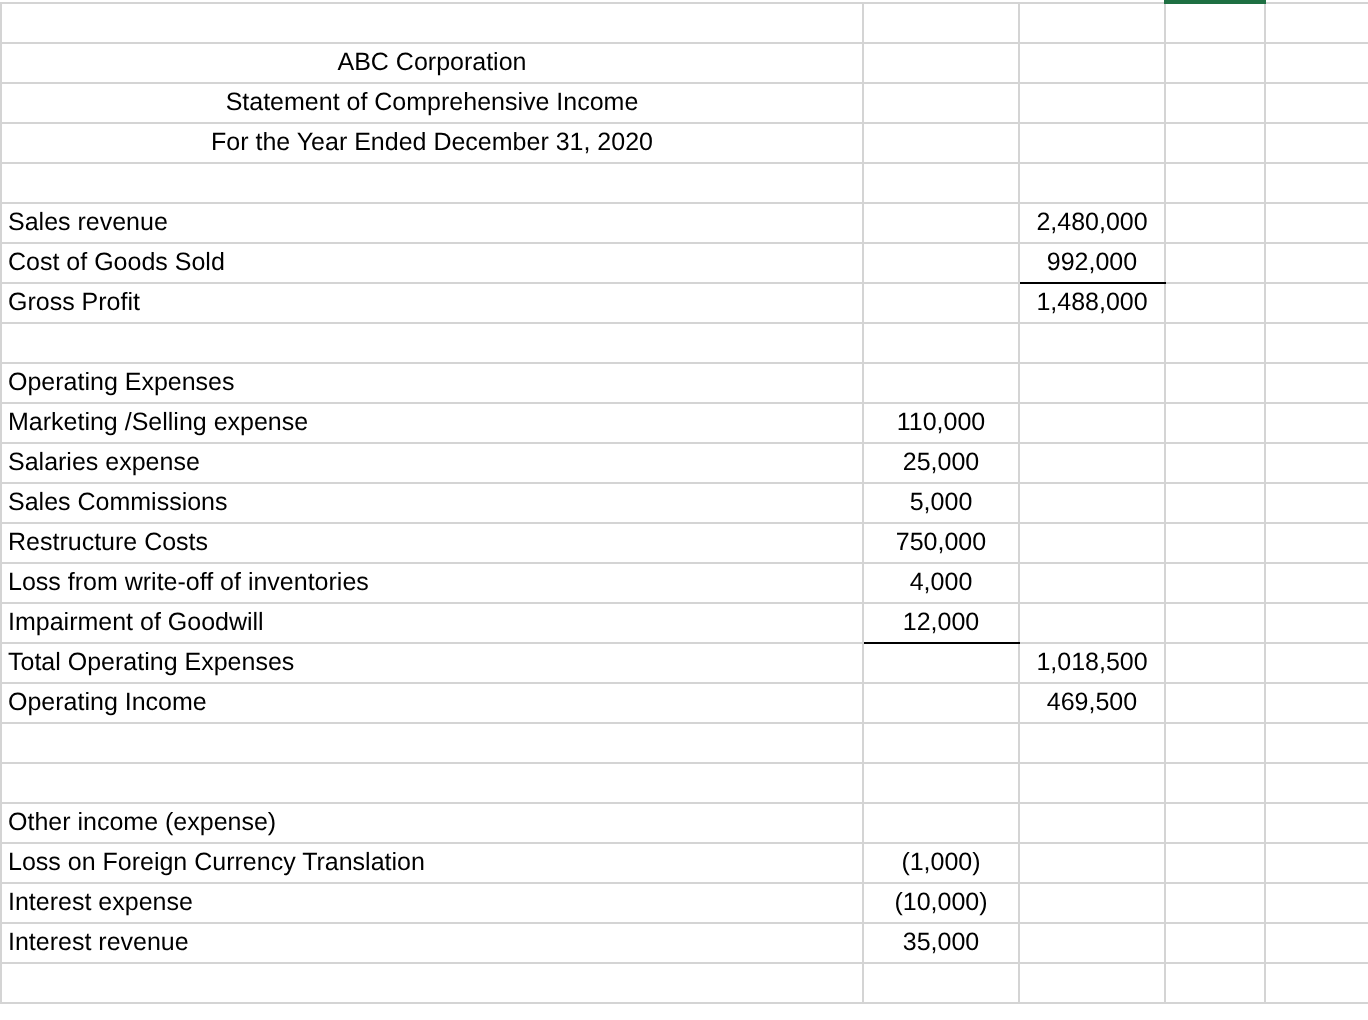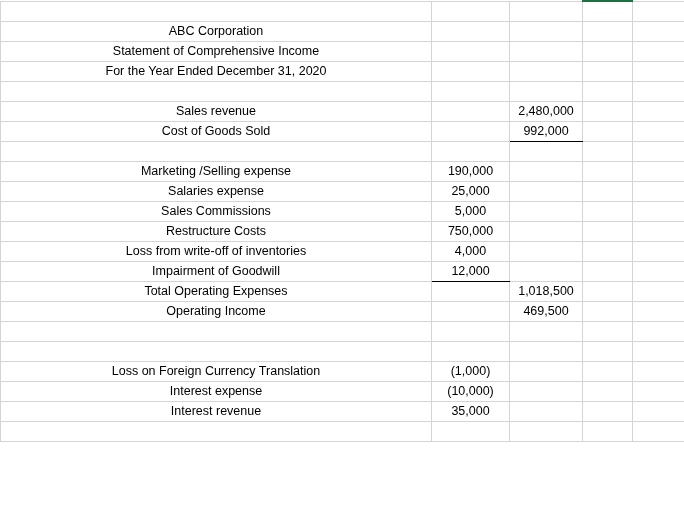--- a/index.html
+++ b/index.html
@@ -34,21 +34,21 @@
   }
   
   col.c-a { width: 431px; }
   col.c-b { width: 78px; }
   col.c-c { width: 73px; }
   col.c-d { width: 50px; }
   col.c-e { width: 52px; }
 
   .num { text-align: center; padding-right: 5px; }
   .ctr { text-align: center; }
-  .left { text-align: center; }
+  .left { text-align: left; }
   .ovf { position: relative; overflow: visible; }
   .ovf span { position: relative; z-index: 2; background: transparent; }
 
   
   .ul-bottom { border-bottom: 1px solid #000000 !important; margin-top: 43px; }
 
   
   .sel-top {
     border-top: 2px solid #1e6f42 !important;
   }
@@ -109,29 +109,43 @@
           <td></td>
         </tr>
         <tr>
           <td class="ovf left"><span>Cost of Goods Sold</span></td>
           <td class="num"><span></span></td>
           <td class="num ul-bottom"><span>992,000</span></td>
           <td></td>
           <td></td>
         </tr>
         <tr>
-          <td class="ovf left"><span></span></td>
+          <td class="ovf left"><span>Gross Profit</span></td>
+          <td class="num"><span></span></td>
+          <td class="num"><span>1,488,000</span></td>
+          <td></td>
+          <td></td>
+        </tr>
+        <tr>
+          <td class="ovf left"><span></span></td>
+          <td class="num"><span></span></td>
+          <td class="num"><span></span></td>
+          <td></td>
+          <td></td>
+        </tr>
+        <tr>
+          <td class="ovf left"><span>Operating Expenses</span></td>
           <td class="num"><span></span></td>
           <td class="num"><span></span></td>
           <td></td>
           <td></td>
         </tr>
         <tr>
           <td class="ovf left"><span>Marketing /Selling expense</span></td>
-          <td class="num"><span>190,000</span></td>
+          <td class="num"><span>110,000</span></td>
           <td class="num"><span></span></td>
           <td></td>
           <td></td>
         </tr>
         <tr>
           <td class="ovf left"><span>Salaries expense</span></td>
           <td class="num"><span>25,000</span></td>
           <td class="num"><span></span></td>
           <td></td>
           <td></td>
@@ -180,20 +194,27 @@
         </tr>
         <tr>
           <td class="ovf left"><span></span></td>
           <td class="num"><span></span></td>
           <td class="num"><span></span></td>
           <td></td>
           <td></td>
         </tr>
         <tr>
           <td class="ovf left"><span></span></td>
+          <td class="num"><span></span></td>
+          <td class="num"><span></span></td>
+          <td></td>
+          <td></td>
+        </tr>
+        <tr>
+          <td class="ovf left"><span>Other income (expense)</span></td>
           <td class="num"><span></span></td>
           <td class="num"><span></span></td>
           <td></td>
           <td></td>
         </tr>
         <tr>
           <td class="ovf left"><span>Loss on Foreign Currency Translation</span></td>
           <td class="num"><span>(1,000)</span></td>
           <td class="num"><span></span></td>
           <td></td>

